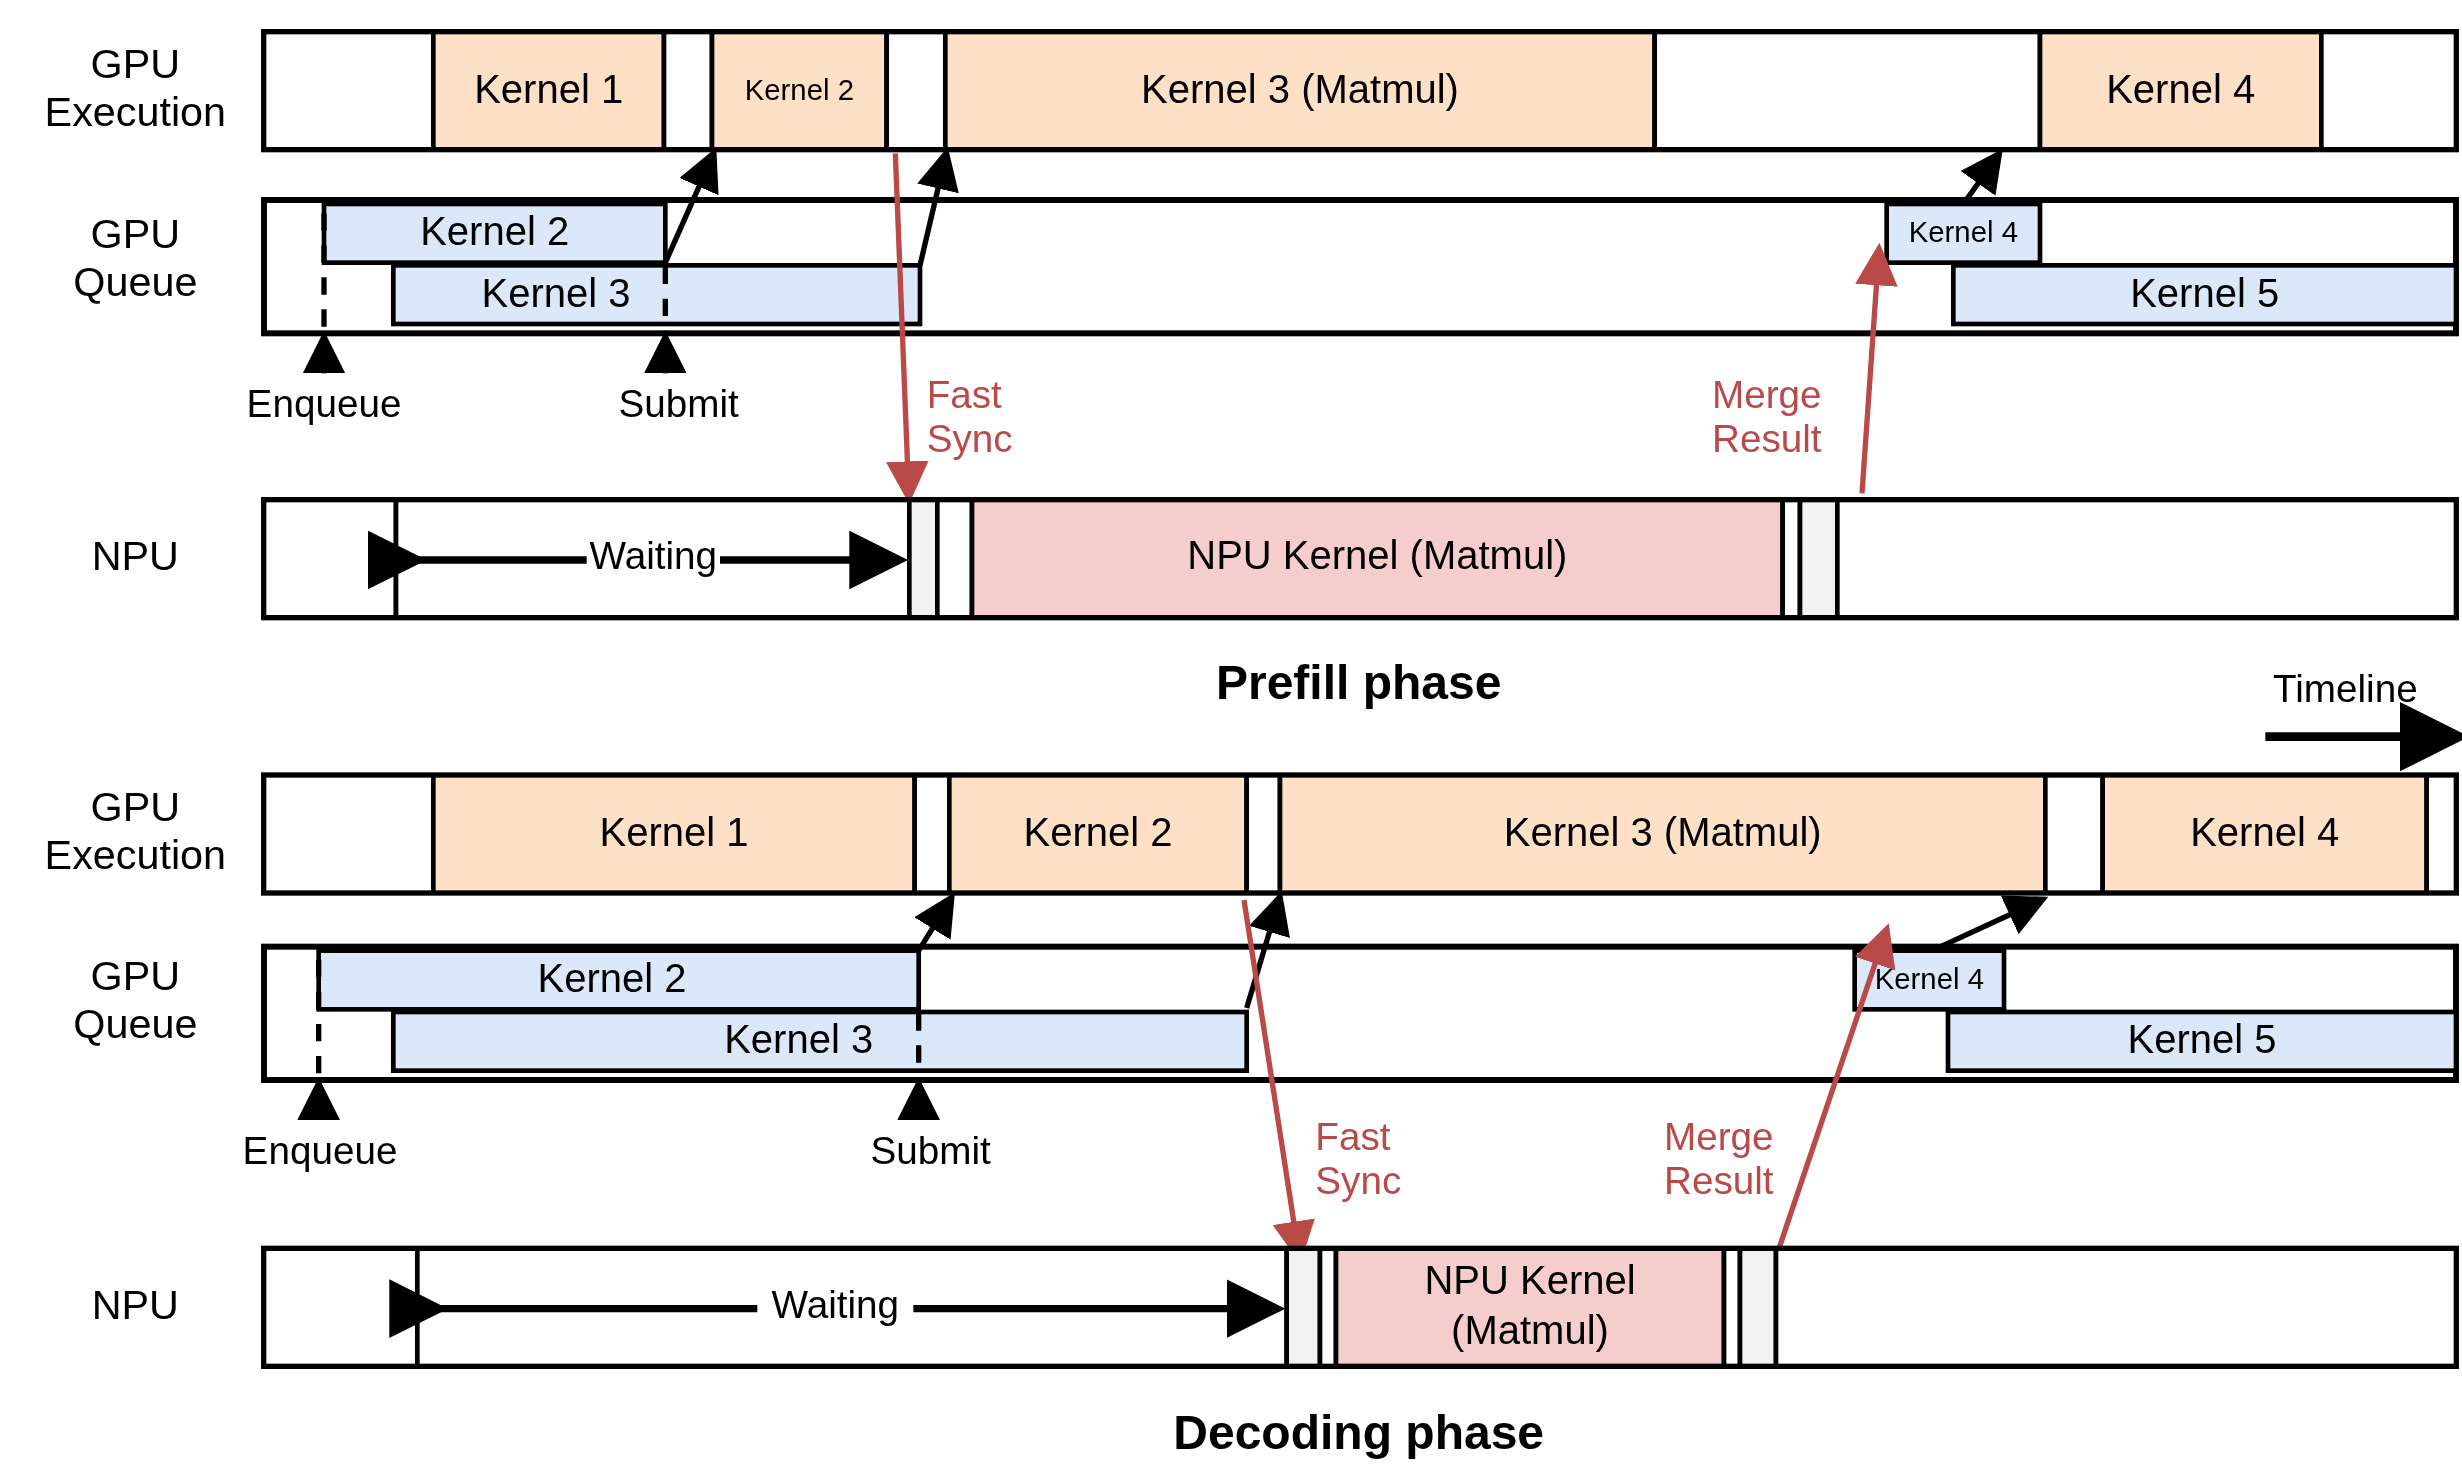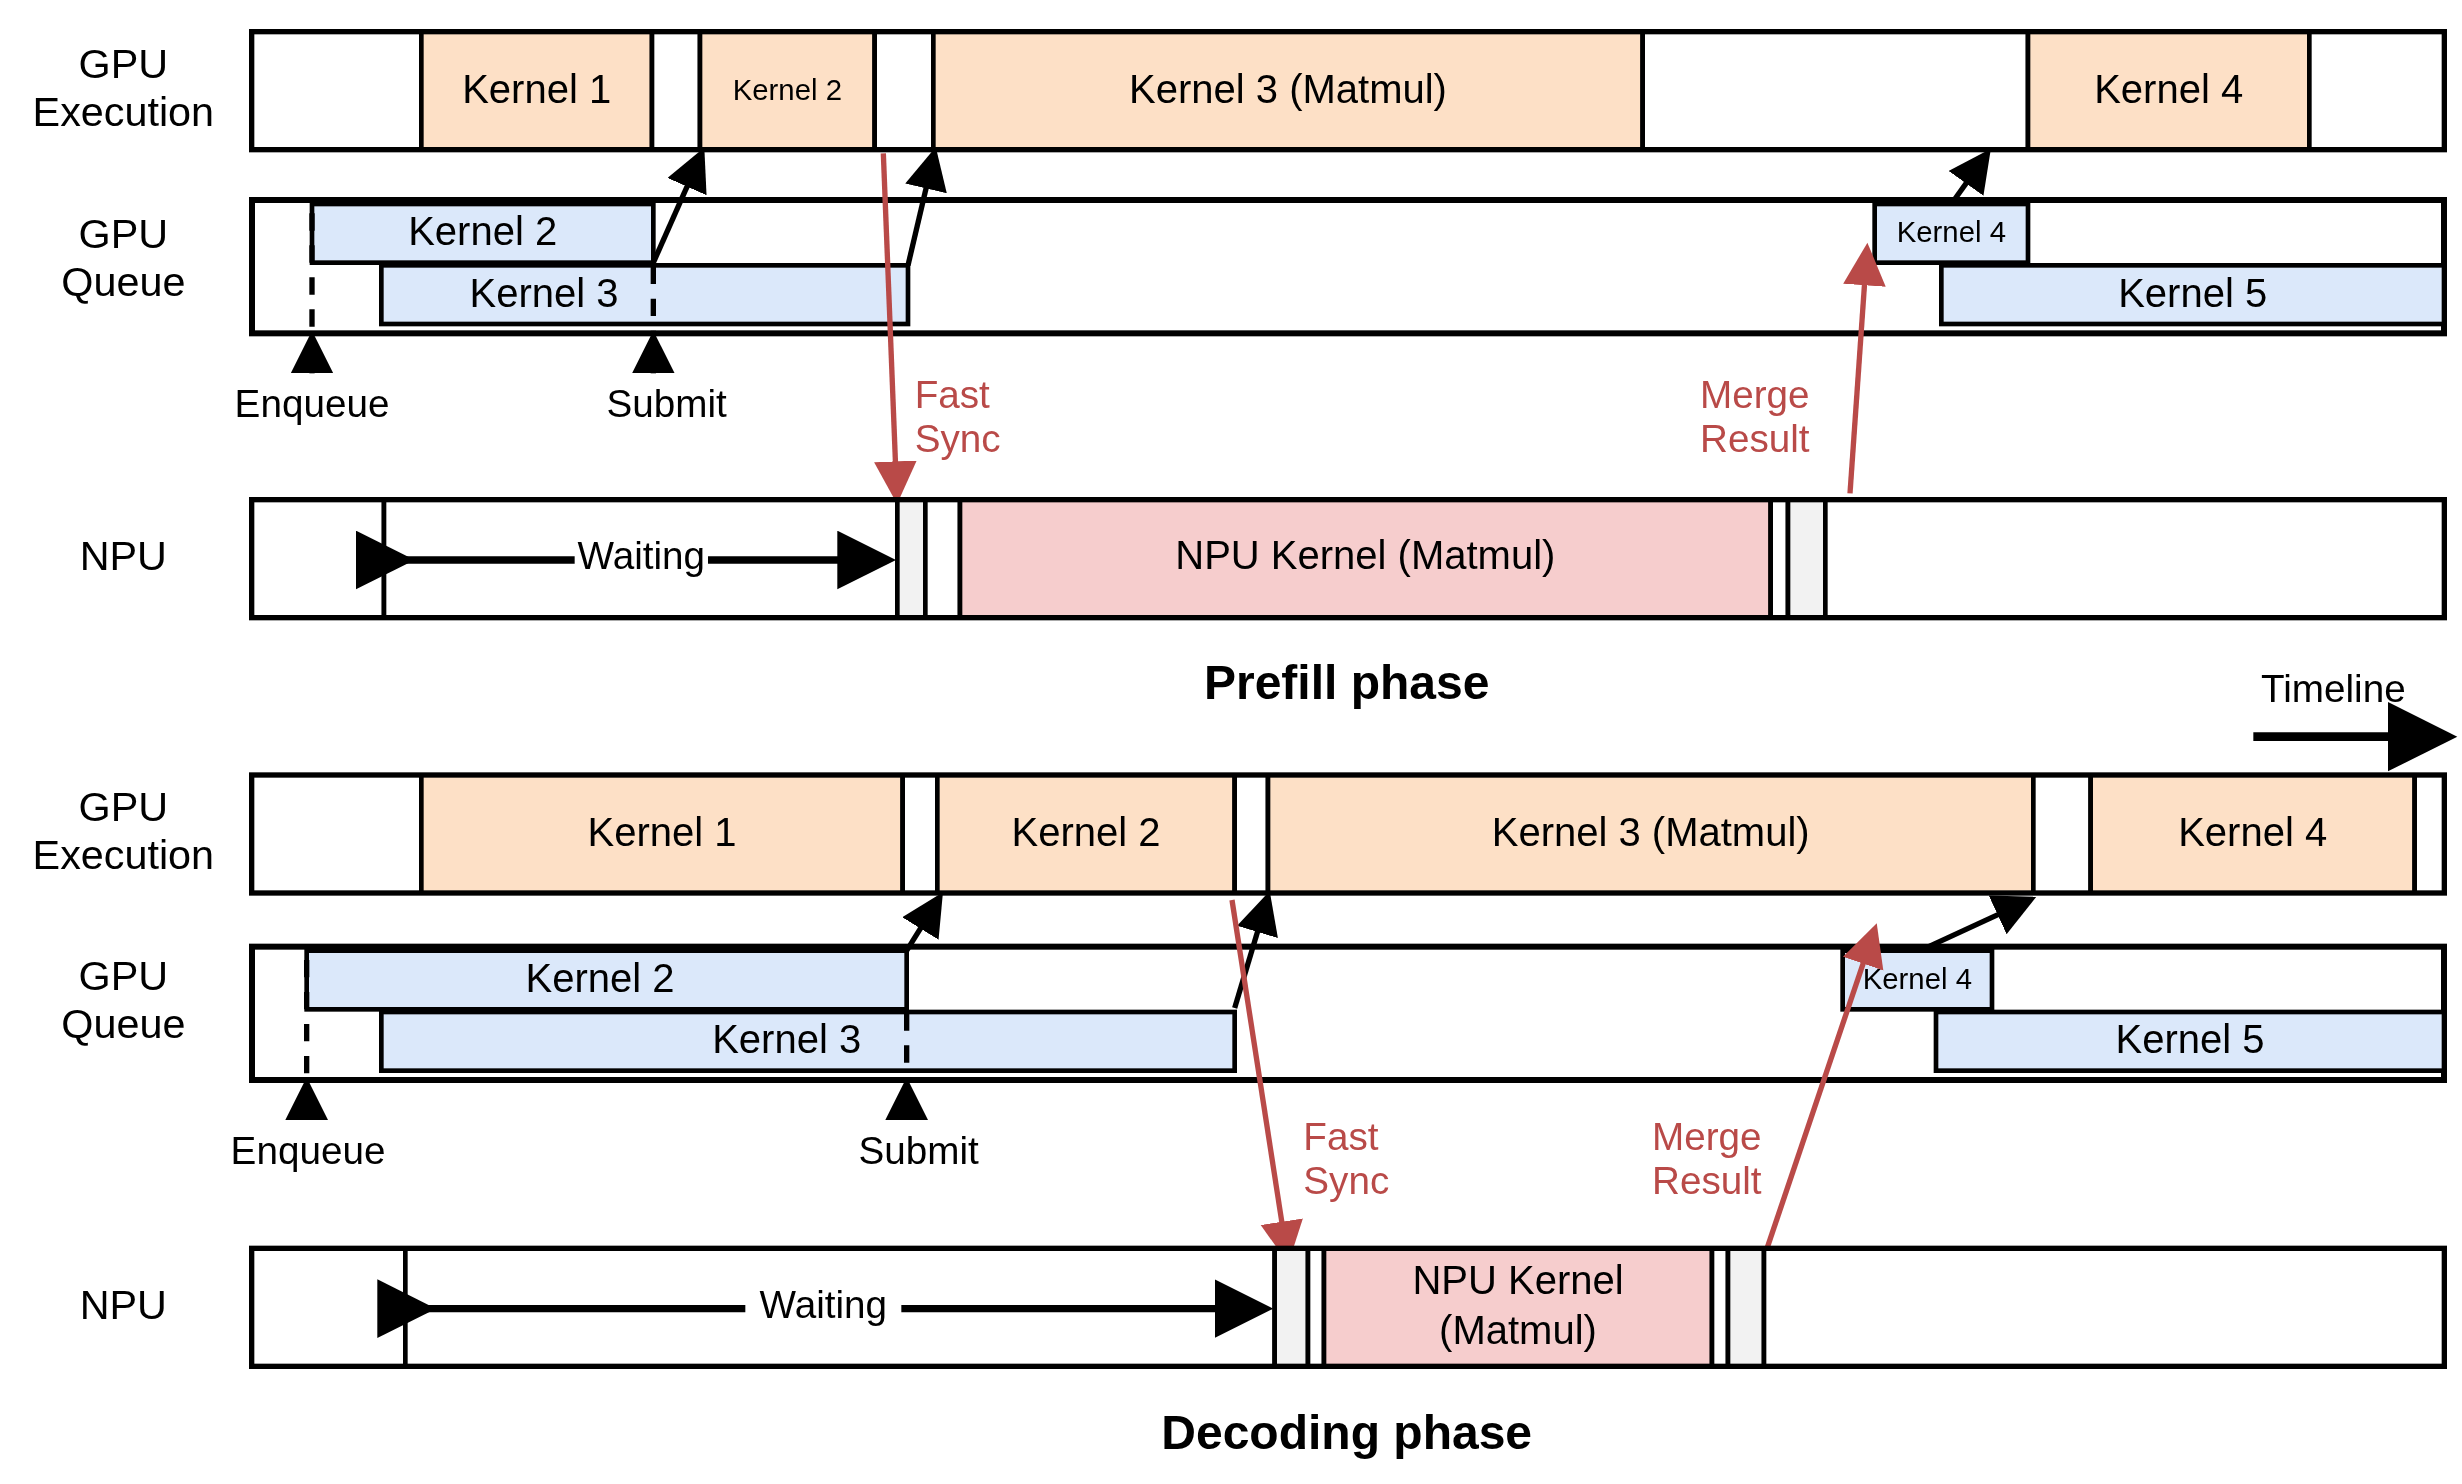--- a/index.html
+++ b/index.html
@@ -9,21 +9,21 @@
   }
   body {
     font-family: "Liberation Sans", sans-serif;
     width: 2462px;
     height: 1484px;
     position: relative;
     overflow: hidden;
   }
   #stage {
     position: absolute;
-    left: 0; top: 0;
+    left: 12px; top: 0;
     width: 2102px;
     height: 1484px;
   }
   svg#diagram {
     position: absolute;
     left: 0; top: 0;
     width: 2462px;
     height: 1484px;
     display: block;
   }

